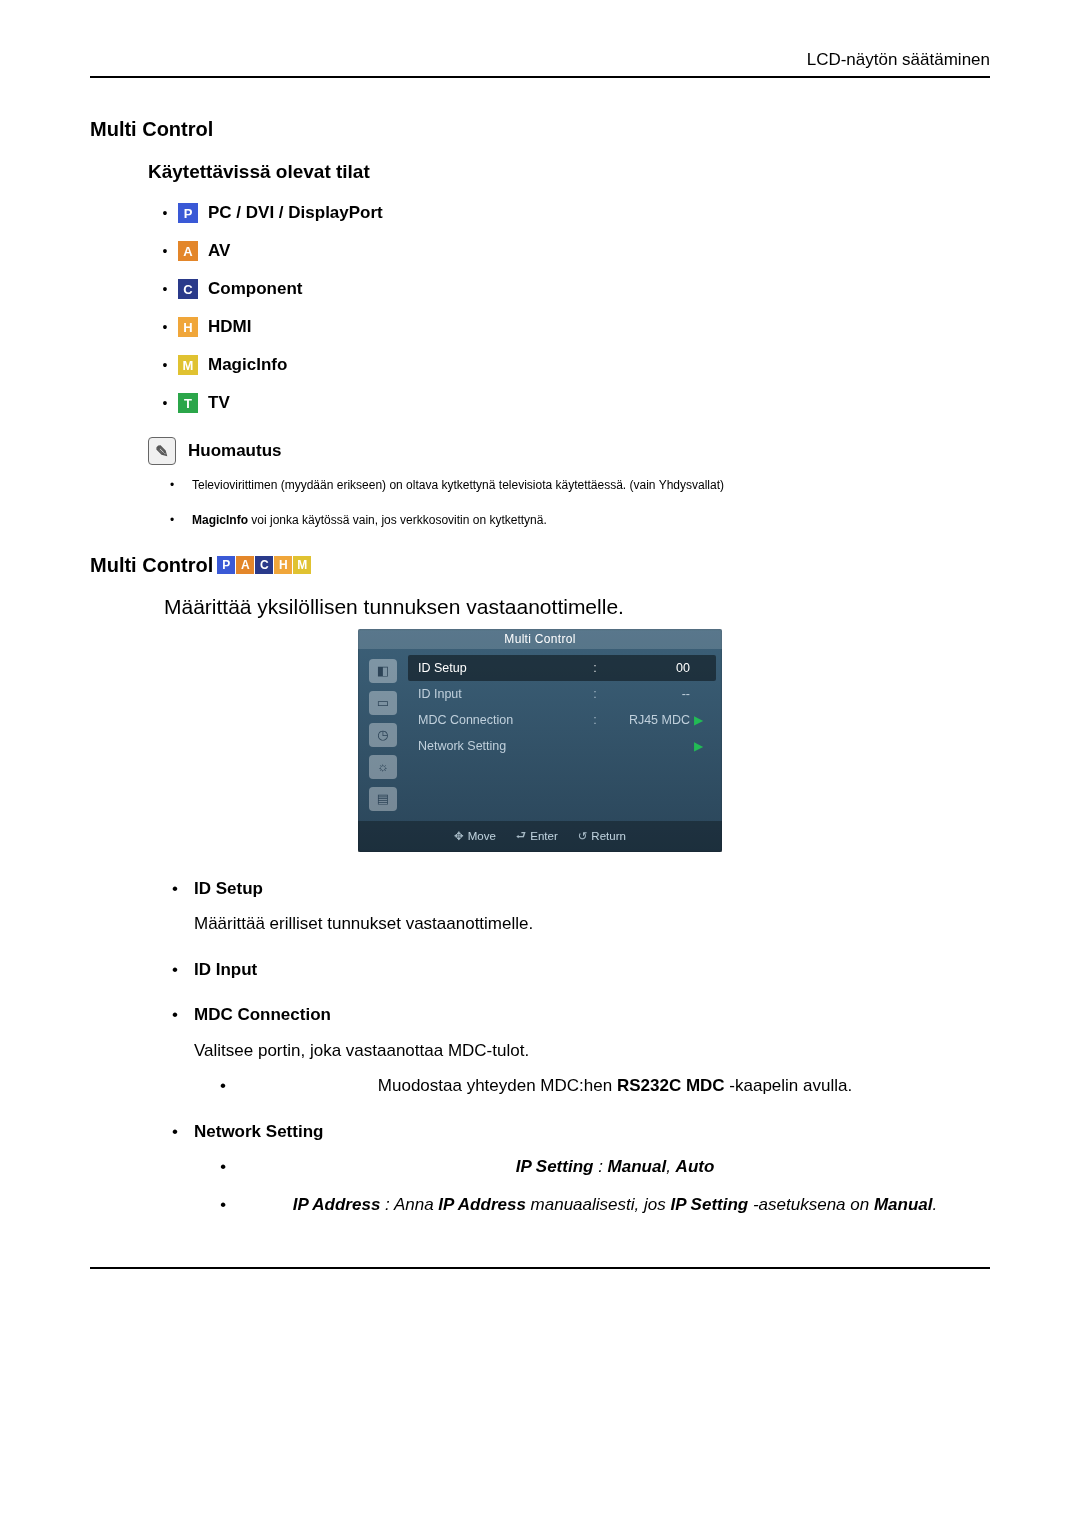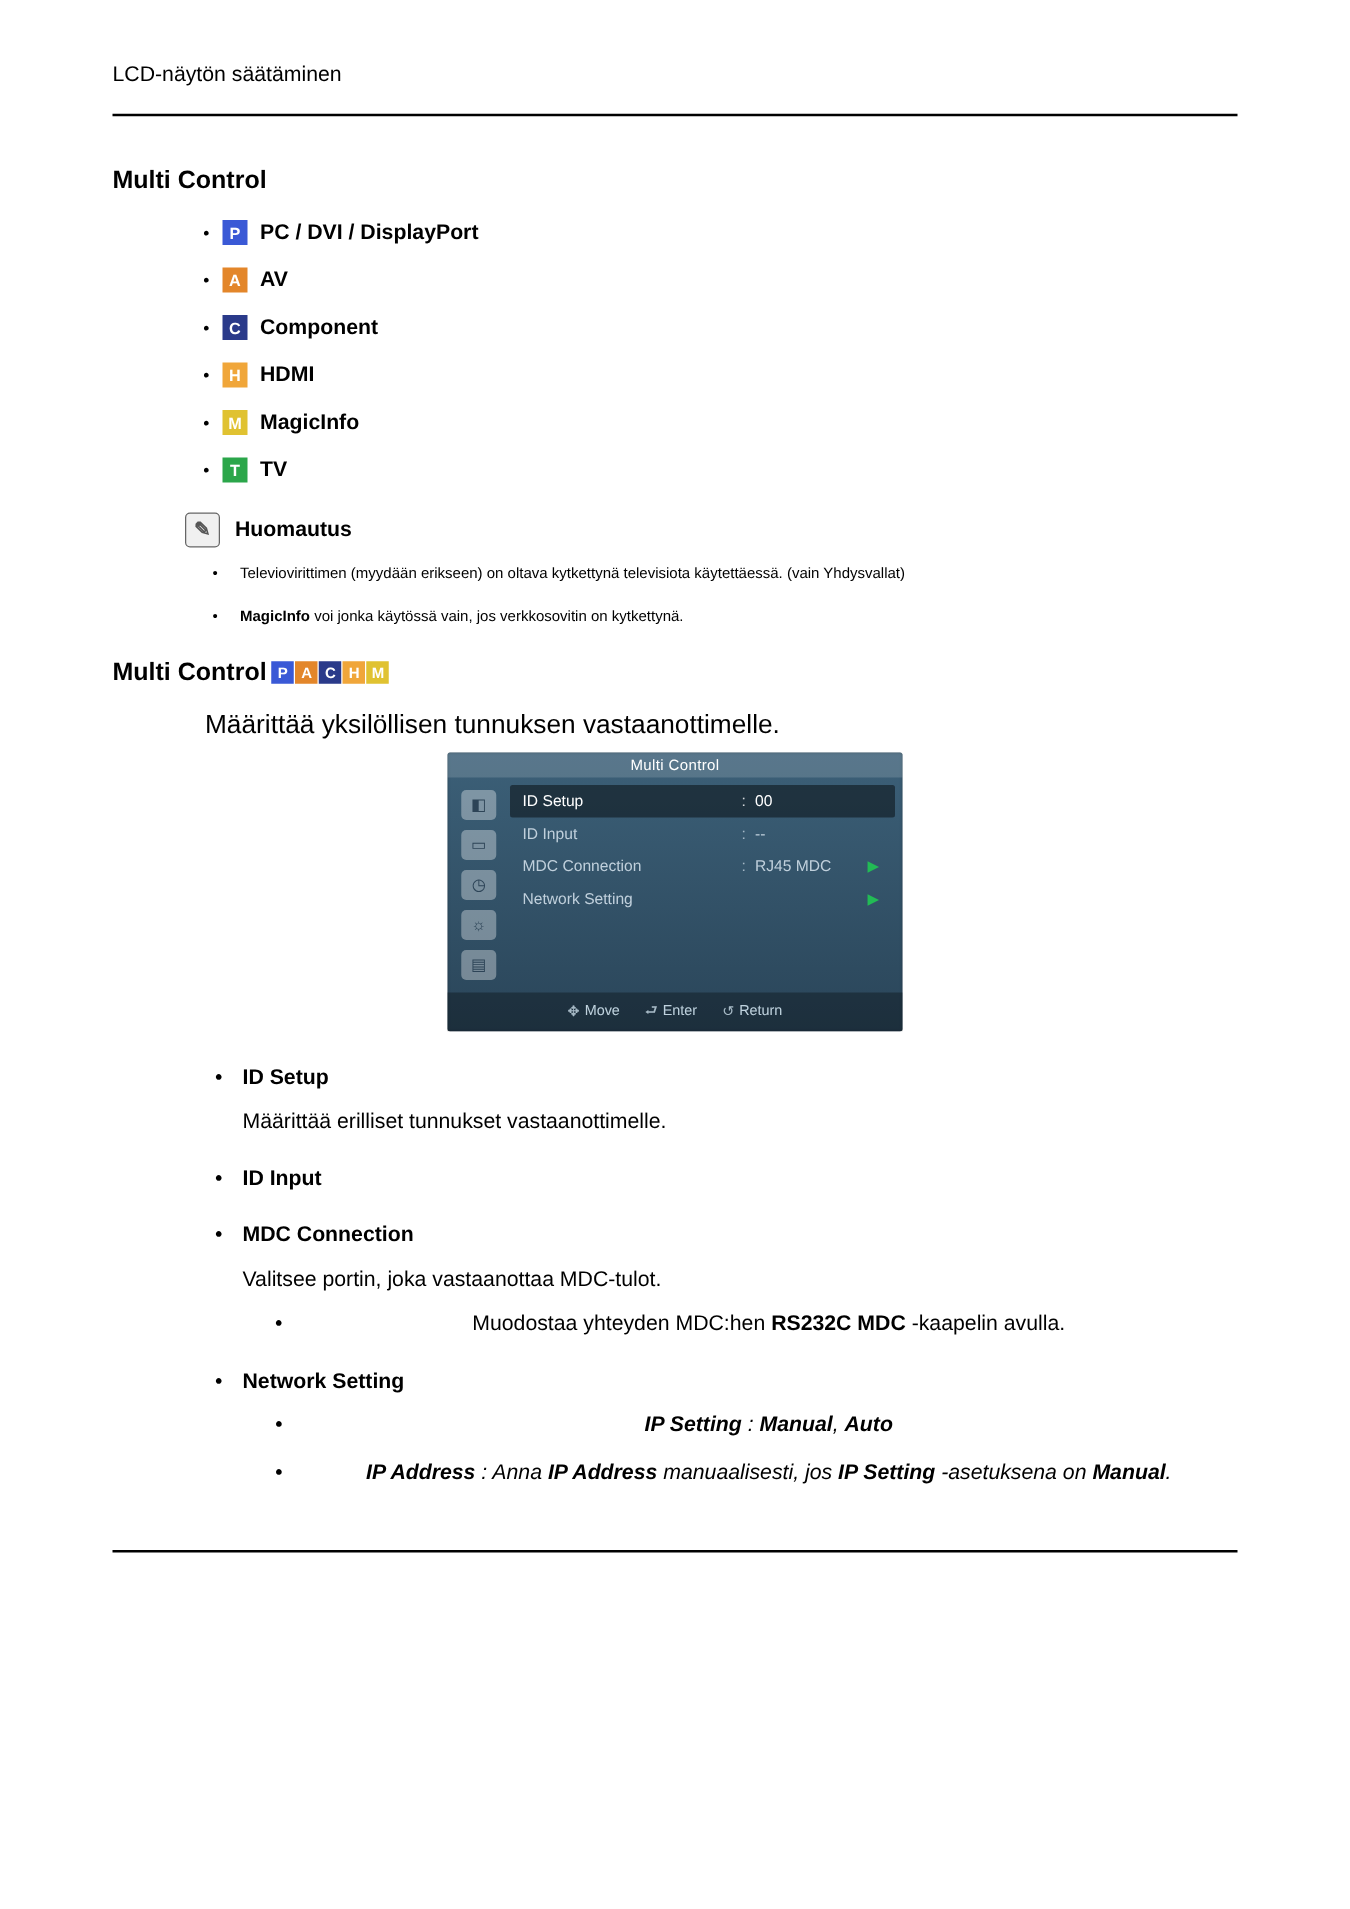--- a/index.html
+++ b/index.html
@@ -7,24 +7,24 @@
     padding: 0;
     font-family: Arial, Helvetica, sans-serif;
     background: #fff;
     color: #000;
     width: 1080px;
   }
   .page {
     padding: 50px 90px 80px 90px;
   }
   .header-title {
-    text-align: left;
+    text-align: right;
     font-size: 17px;
     font-weight: normal;
-    margin-bottom: 21px;
+    margin-bottom: 6px;
   }
   .hr {
     border: none;
     border-top: 2px solid #000;
     margin: 0 0 40px 0;
   }
   .hr-bottom {
     border: none;
     border-top: 2px solid #000;
     margin: 50px 0 0 0;
@@ -187,21 +187,21 @@
     font-size: 12.5px;
     color: #c0d0dc;
   }
   .osd-row.sel {
     background: rgba(0,0,0,.45);
     color: #fff;
     border-radius: 2px;
   }
   .osd-label { flex: 1; }
   .osd-colon { width: 10px; text-align: center; opacity: .8; }
-  .osd-val { width: 86px; }
+  .osd-val { width: 86px; text-align: right; }
   .osd-arrow { width: 12px; color: #2b5; font-size: 12px; }
   .osd-footer {
     display: flex;
     justify-content: center;
     gap: 20px;
     padding: 6px 8px;
     background: rgba(0,0,0,.35);
     opacity: .9;
   }
   .osd-footer span {
@@ -256,20 +256,21 @@
 </style>
 </head>
 <body>
 
 <div class="page">
 
   <div class="header-title">LCD-näytön säätäminen</div>
   <hr class="hr">
 
   <h2>Multi Control</h2>
+  <h3>Käytettävissä olevat tilat</h3>
 
   <ul class="mode-list">
     <li>
       <span class="bullet-dot">•</span>
       <span class="mode-icon icon-p">P</span>
       <b>PC / DVI / DisplayPort</b>
     </li>
     <li>
       <span class="bullet-dot">•</span>
       <span class="mode-icon icon-a">A</span>

